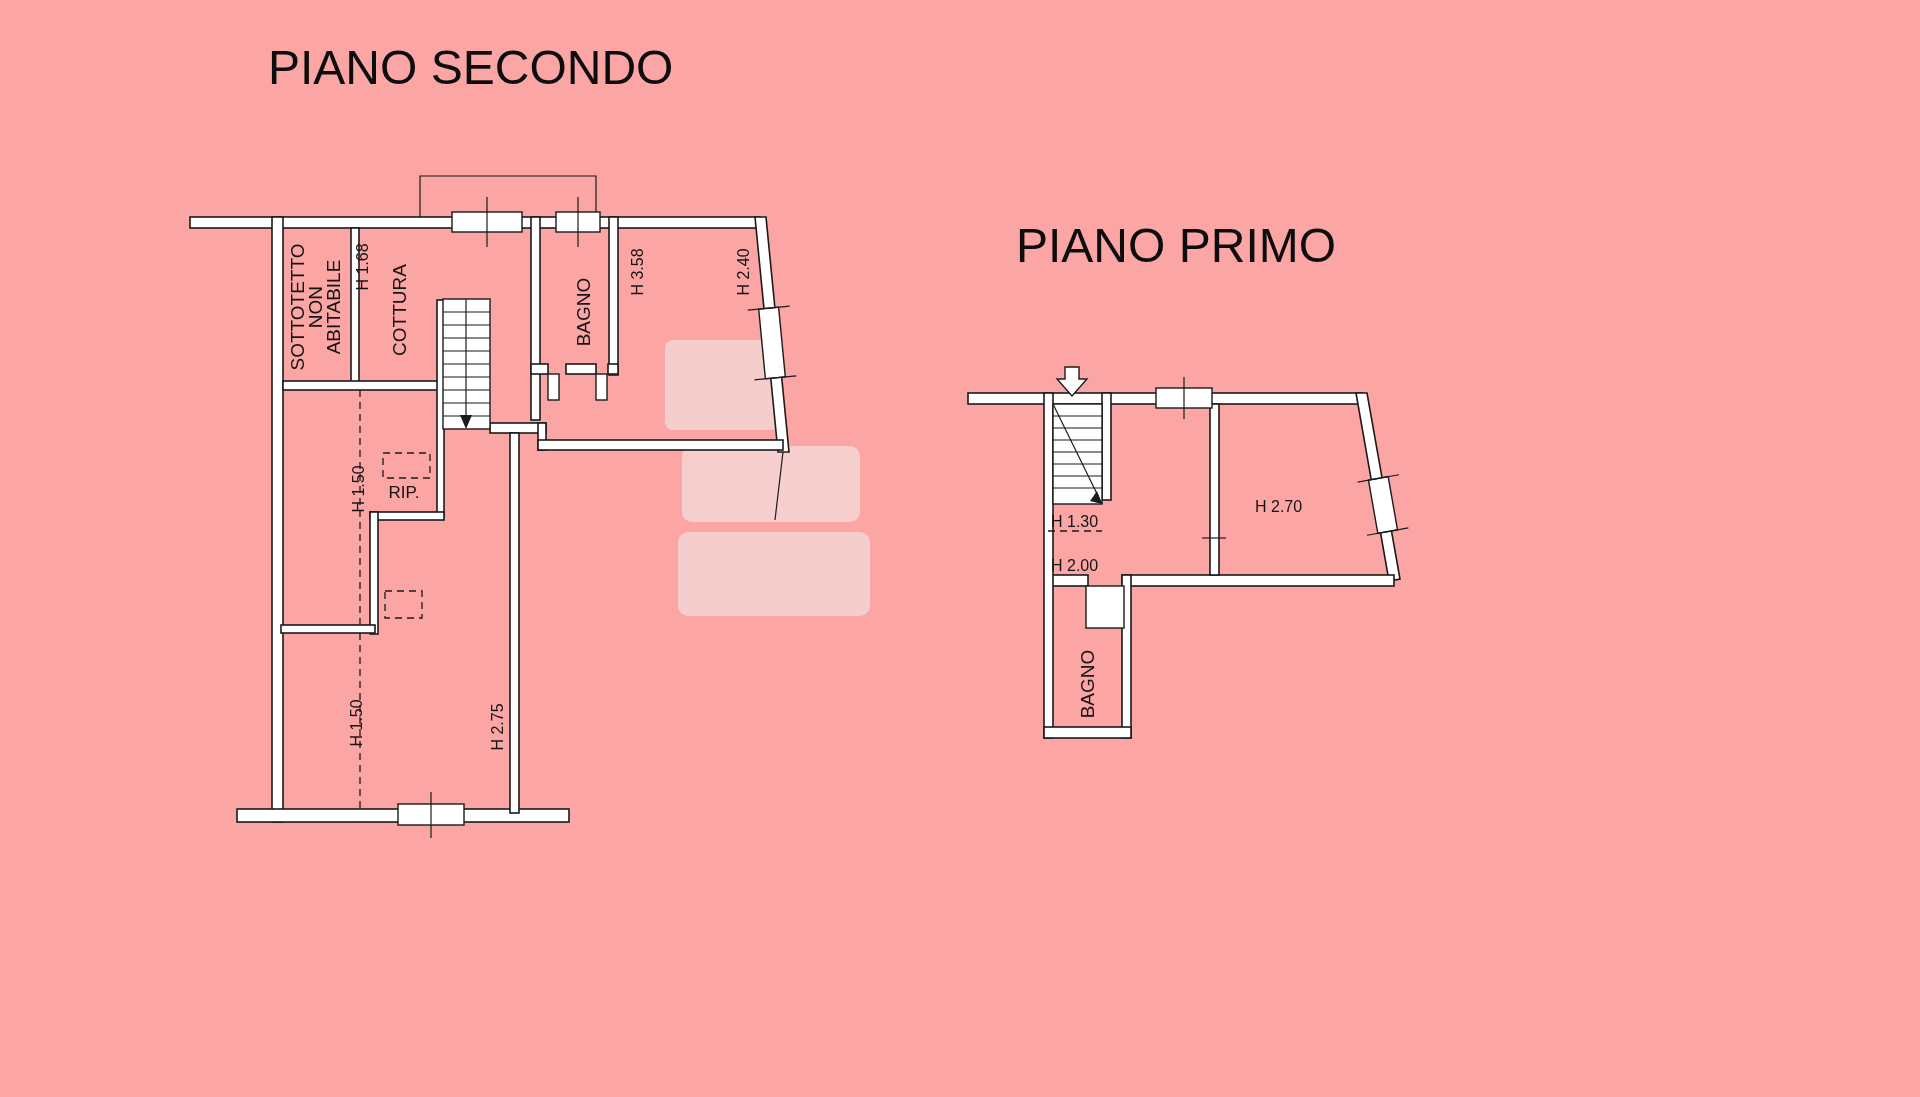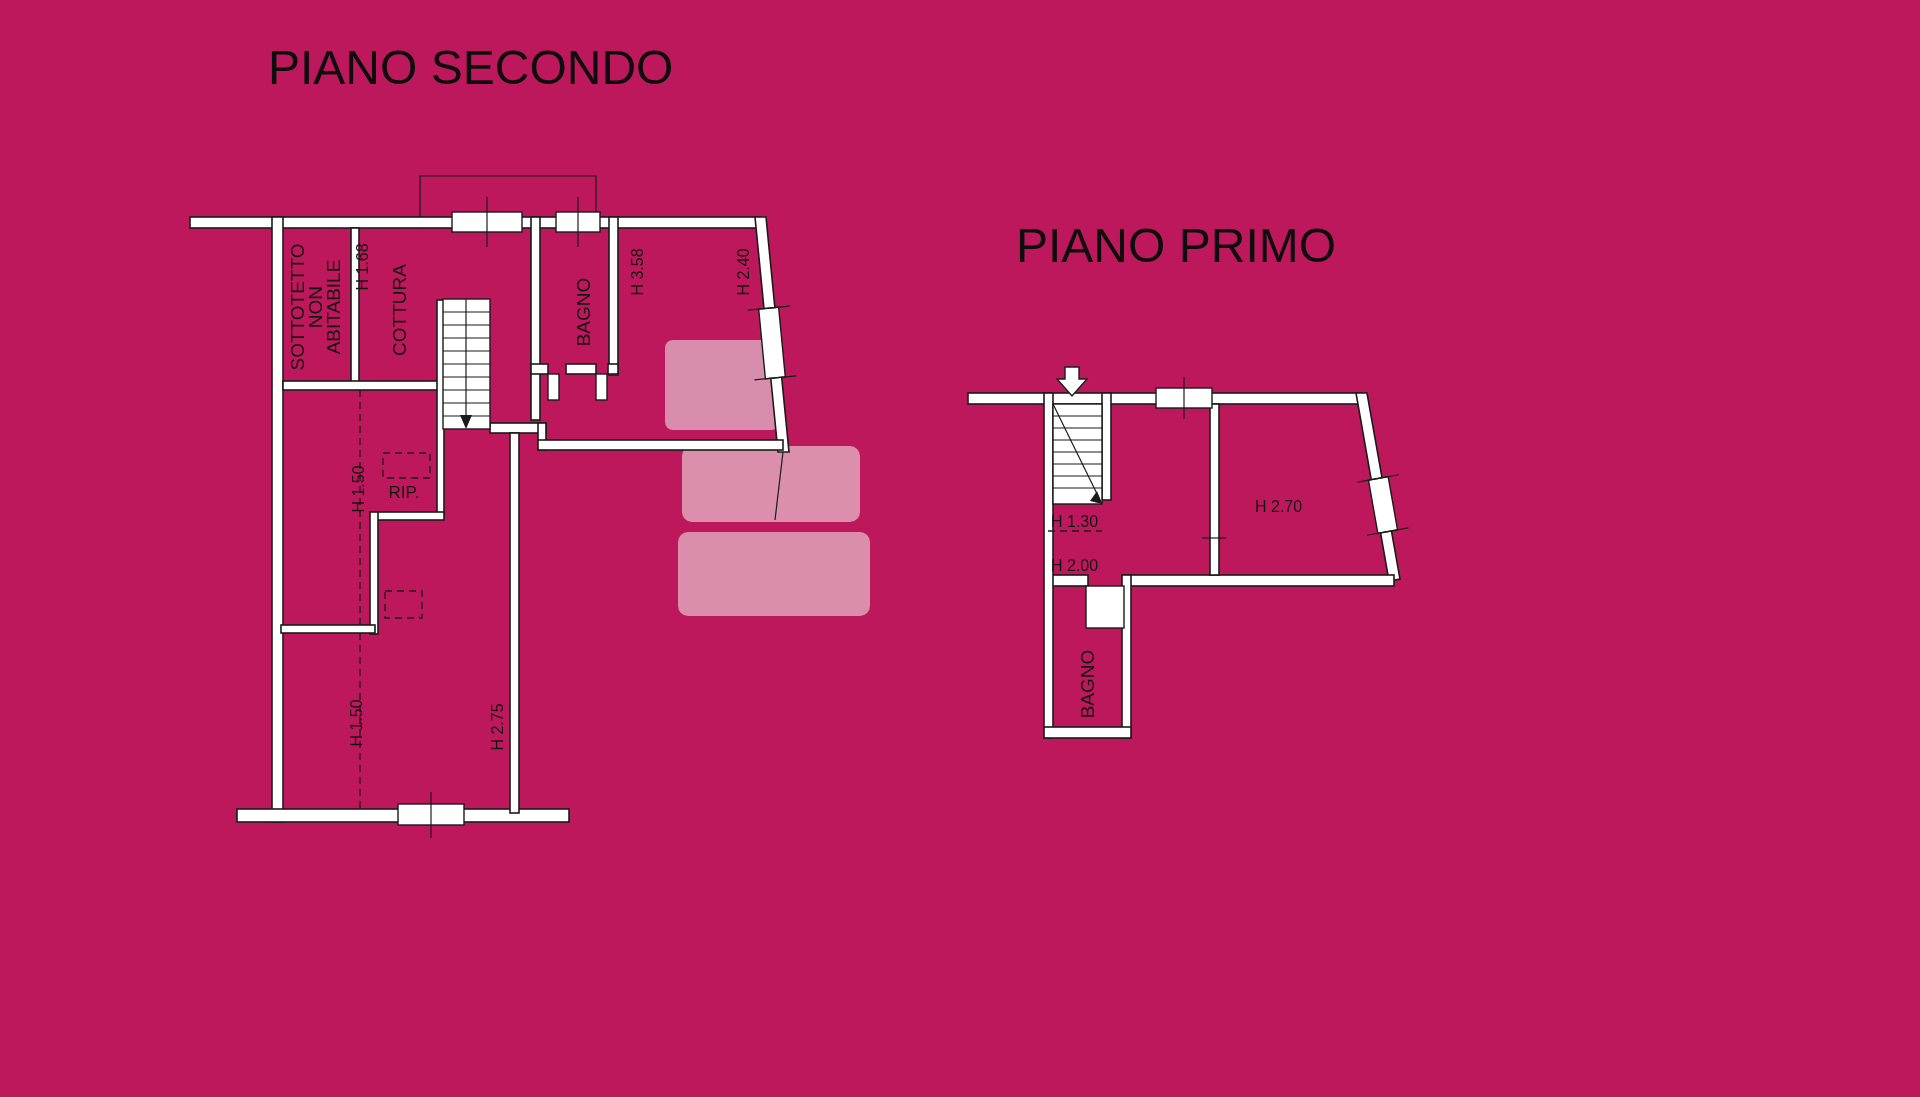--- a/index.html
+++ b/index.html
@@ -1,16 +1,16 @@
 <!DOCTYPE html>
 <html><head>
 <meta charset="utf-8">
 <style>
   html,body{margin:0;padding:0;background:#ffffff;}
-  .stage{position:relative;width:1920px;height:1097px;background:#be185d;overflow:hidden;}
+  .stage{position:relative;width:1920px;height:1097px;background:#fca5a5;overflow:hidden;}
   svg{display:block;}
   svg text{font-family:"Liberation Sans","DejaVu Sans",sans-serif;fill:#141414;}
   .title{font-size:48px;fill:#0d0d0d;}
   .room{font-size:19px;}
   .ht{font-size:16px;}
   .rip{font-size:17px;}
   .wall{fill:#ffffff;stroke:#1b1b1b;stroke-width:1.6;}
   .thin{stroke:#1b1b1b;stroke-width:1.2;fill:none;}
   .dash{stroke:#1b1b1b;stroke-width:1.3;fill:none;stroke-dasharray:7 5;}
   .winbox{fill:#ffffff;stroke:#1b1b1b;stroke-width:1.4;}

